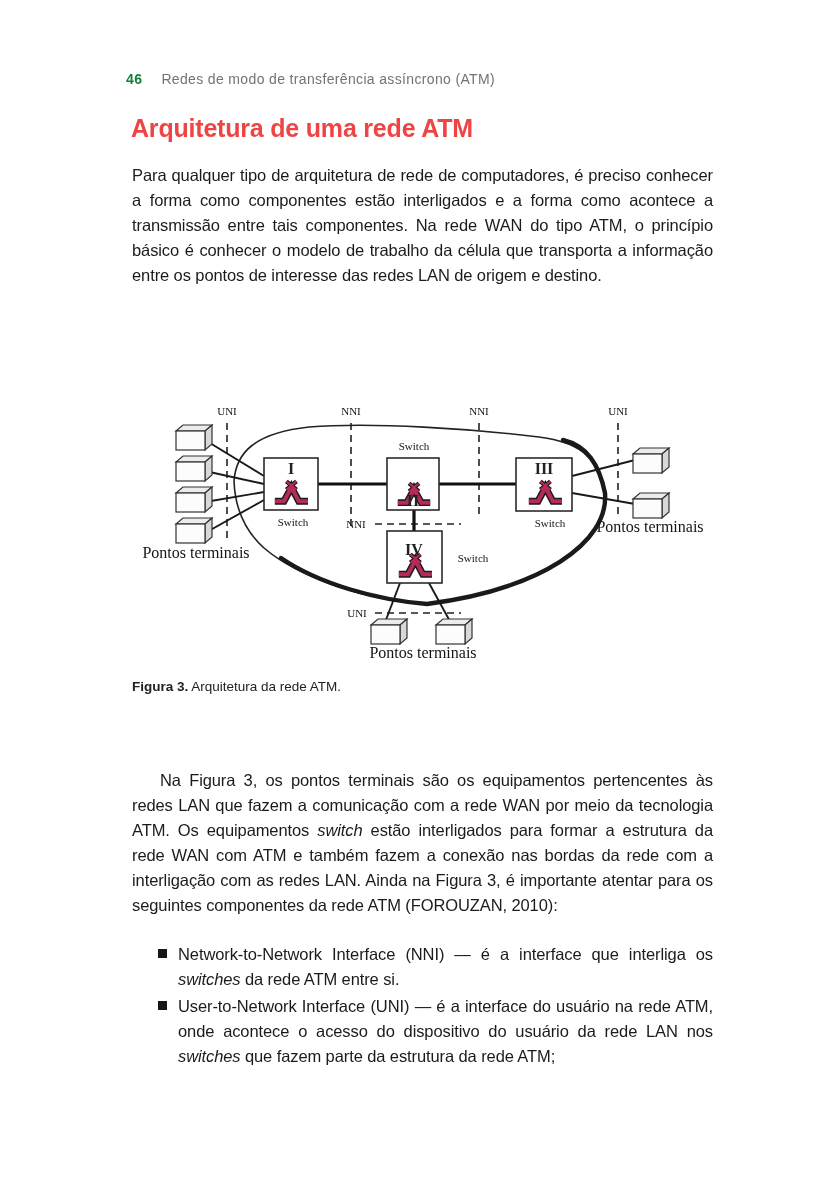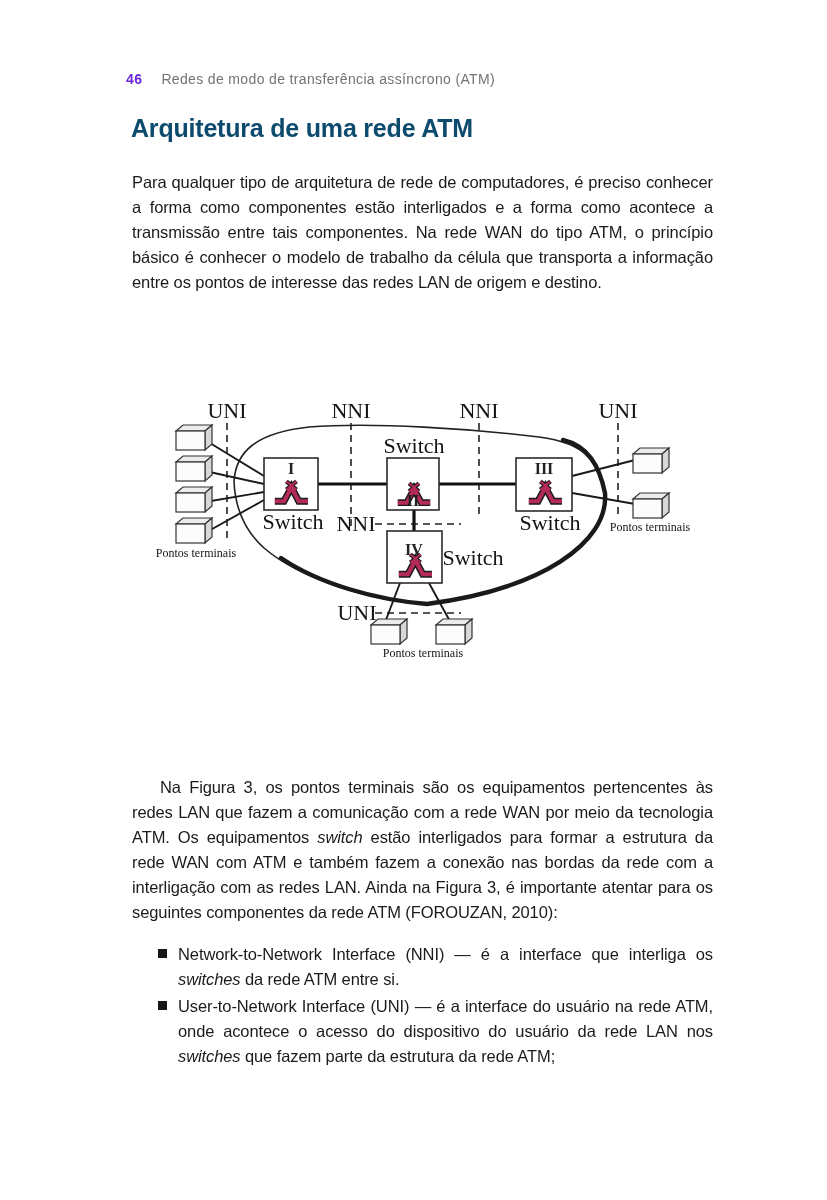--- a/index.html
+++ b/index.html
@@ -3,35 +3,35 @@
 <meta charset="utf-8">
 <style>
   * { margin:0; padding:0; box-sizing:border-box; }
   body { background:#ffffff; }
   .page {
     position:relative; width:827px; height:1200px; background:#ffffff;
     font-family:"Liberation Sans", sans-serif; color:#1b1b1b; overflow:hidden;
   }
   
   .header { position:absolute; left:126px; top:71px; display:flex; align-items:baseline; gap:19px; font-size:14px; }
-  .page-num { font-weight:bold; color:#6d28d9; letter-spacing:.4px; }
+  .page-num { font-weight:bold; color:#15803d; letter-spacing:.4px; }
   .running-title { color:#737373; letter-spacing:.35px; }
   
-  .h1 { position:absolute; left:131px; top:114px; font-size:25px; font-weight:bold; color:#0c4a6e; letter-spacing:-.2px; }
+  .h1 { position:absolute; left:131px; top:114px; font-size:25px; font-weight:bold; color:#ef4444; letter-spacing:-.2px; }
   
-  .para { position:absolute; left:132px; width:581px; font-size:16.5px; line-height:25px; text-align:justify; letter-spacing:-.1px; color:#1b1b1b;margin-top:7px; }
+  .para { position:absolute; left:132px; width:581px; font-size:16.5px; line-height:25px; text-align:justify; letter-spacing:-.1px; color:#1b1b1b; }
   .p1 { top:163px; }
   .p2 { top:293px; text-indent:28px; }
   .p3 { top:768px; text-indent:28px; }
   .ital { font-style:italic; }
   
   .figure { position:absolute; left:139px; top:398px; width:580px; height:268px; }
   .figure svg { position:absolute; left:0; top:0; }
-  .fig-label { position:absolute; font-family:"Liberation Serif", serif; font-size:22px; color:#141414; transform:translate(-50%,-50%); white-space:nowrap; }
-  .fig-label.small { font-size:12px; }
+  .fig-label { position:absolute; font-family:"Liberation Serif", serif; font-size:11px; color:#141414; transform:translate(-50%,-50%); white-space:nowrap; }
+  .fig-label.small { font-size:16px; }
   .numeral { position:absolute; font-family:"Liberation Serif", serif; font-size:16px; font-weight:bold; color:#222; transform:translate(-50%,-50%); }
   
   .caption { position:absolute; left:132px; top:676px; font-size:13.5px; line-height:21.5px; color:#222; }
   .caption b { font-weight:bold; }
   
   .bullets { position:absolute; left:132px; top:942px; width:581px; }
   .bullet-item { display:flex; margin-bottom:2px; }
   .bullet-marker-col { width:46px; padding-left:26px; flex:none; }
   .bullet-square { display:block; width:9px; height:9px; background:#161616; margin-top:7px; }
   .bullet-text { width:535px; font-size:16.5px; line-height:25px; text-align:justify; letter-spacing:-.1px; }
@@ -138,20 +138,21 @@
     <span class="fig-label" style="left:275px; top:48px;">Switch</span>
     <span class="fig-label" style="left:411px; top:125px;">Switch</span>
     <span class="fig-label" style="left:334px; top:160px;">Switch</span>
 
     <span class="fig-label small" style="left:57px;  top:155px;">Pontos terminais</span>
     <span class="fig-label small" style="left:511px; top:129px;">Pontos terminais</span>
     <span class="fig-label small" style="left:284px; top:255px;">Pontos terminais</span>
   </div>
 
   <div class="caption">
+    <div><b>Figura 3.</b><span> Arquitetura da rede ATM.</span></div>
   </div>
 
   <div class="para p3"><span>Na Figura 3, os pontos terminais são os equipamentos pertencentes às redes LAN que fazem a comunicação com a rede WAN por meio da tecnologia ATM. Os equipamentos </span><span class="ital">switch</span><span> estão interligados para formar a estrutura da rede WAN com ATM e também fazem a conexão nas bordas da rede com a interligação com as redes LAN. Ainda na Figura 3, é importante atentar para os seguintes componentes da rede ATM (FOROUZAN, 2010):</span></div>
 
   <div class="bullets">
     <div class="bullet-item">
       <span class="bullet-marker-col">
           <span class="bullet-square"></span>
         </span>
       <div class="bullet-text"><span>Network-to-Network Interface (NNI) — é a interface que interliga os </span><span class="ital">switches</span><span> da rede ATM entre si.</span></div>

